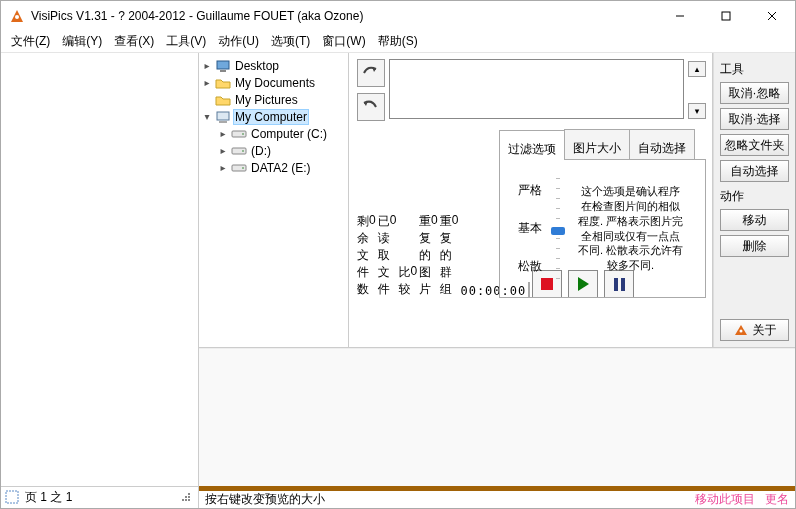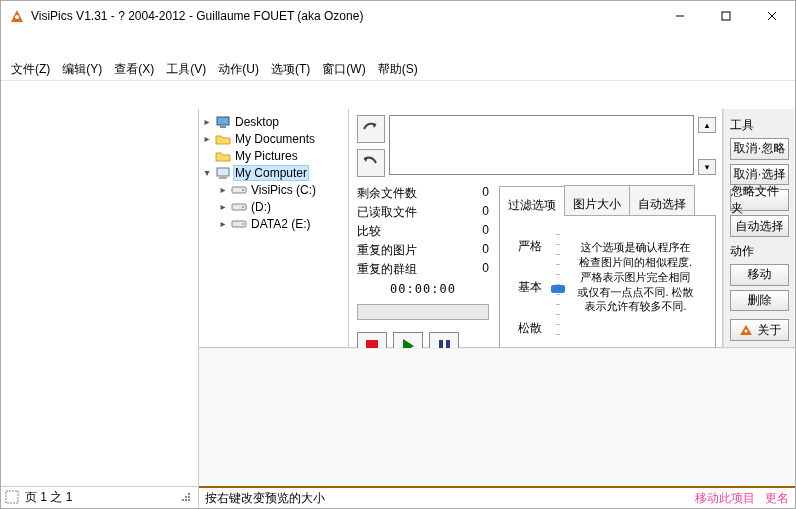--- a/index.html
+++ b/index.html
@@ -1,17 +1,17 @@
 <!DOCTYPE html>
 <html><head>
 <meta charset="utf-8">
 <style>
   * { box-sizing: border-box; margin: 0; padding: 0; font-family: "Microsoft YaHei", "Segoe UI", sans-serif; font-size: 12px; }
   body { background: #fff; }
-  .window { width: 796px; height: 509px; border: 1px solid #aaa; display: flex; flex-direction: column; background: #fff; gap: 28px; }
+  .window { width: 796px; height: 509px; border: 1px solid #aaa; display: flex; flex-direction: column; background: #fff; }
   .titlebar { height: 30px; display: flex; align-items: center; padding: 0 0 0 8px; background: #fff; }
   .titlebar .app-icon { width: 16px; height: 16px; margin-right: 6px; }
   .titlebar .title { flex: 1; color: #000; }
   .titlebar .winbtn { width: 46px; height: 30px; display: flex; align-items: center; justify-content: center; color: #000; }
   .menubar { height: 22px; display: flex; align-items: center; padding: 0 4px; border-bottom: 1px solid #e5e5e5; }
   .menubar .menu-item { padding: 2px 6px; }
   .content { flex: 1; display: flex; min-height: 0; }
   .left-pane { width: 198px; border-right: 1px solid #ccc; display: flex; flex-direction: column; position: relative; }
   .left-pane .canvas { flex: 1; background: #fff; }
   .left-statusbar { height: 22px; display: flex; align-items: center; border-top: 1px solid #ccc; font-size: 12px; }
@@ -30,21 +30,21 @@
 
   .mid-pane { flex: 1; display: flex; flex-direction: column; padding: 6px 6px 6px 8px; border-right: 1px solid #ccc; min-width: 0; }
   .mid-row1 { display: flex; gap: 4px; }
   .nav-btns { display: flex; flex-direction: column; gap: 6px; }
   .nav-btn { width: 28px; height: 28px; border: 1px solid #999; background: #f4f4f4; display: flex; align-items: center; justify-content: center; }
   .path-box { flex: 1; height: 60px; border: 1px solid #888; background: #fff; position: relative; }
   .path-updown { display: flex; flex-direction: column; justify-content: space-between; padding: 2px 0; }
   .path-updown .smallbtn { width: 18px; height: 16px; border: 1px solid #999; background: #f4f4f4; display: flex; align-items: center; justify-content: center; font-size: 9px; }
 
   .mid-row2 { display: flex; margin-top: 8px; gap: 10px; }
-  .stats-col { display: flex; flex-direction: column; gap: 2px; width: 132px; }
+  .stats-col { display: flex; flex-direction: row; gap: 2px; width: 132px; align-items: flex-end; }
   .stat-line { display: flex; justify-content: space-between; }
   .timer { text-align: center; color: #000; margin-top: 2px; font-family: monospace; letter-spacing: 1px; }
   .progress { height: 16px; border: 1px solid #aaa; background: #e9e9e9; margin-top: 6px; }
   .controls { display: flex; gap: 6px; margin-top: 10px; }
   .ctrl-btn { width: 30px; height: 28px; border: 1px solid #888; background: #f6f6f6; display: flex; align-items: center; justify-content: center; }
   .stop-sq { width: 12px; height: 12px; background: #d12; }
   .play-tri { width: 0; height: 0; border-left: 11px solid #0a7a0a; border-top: 7px solid transparent; border-bottom: 7px solid transparent; }
   .pause-bars { display: flex; gap: 3px; }
   .pause-bars span { width: 4px; height: 13px; background: #2a3a7a; }
 
@@ -55,28 +55,28 @@
   .tab:not(:first-child) { margin-left: -1px; }
   .tab.active { background: #fff; position: relative; top: 1px; }
   .tab:not(.active) { background: #f4f4f4; }
   .tab-body { flex: 1; border: 1px solid #aaa; padding: 18px; display: flex; gap: 6px; }
   .scale-labels { display: flex; flex-direction: column; justify-content: space-between; align-items: flex-end; font-size: 12px; padding: 4px 0; }
   .slider-vert { width: 20px; display: flex; align-items: center; justify-content: center; }
   .slider-track { width: 4px; height: 100%; background: repeating-linear-gradient(to bottom, #bbb 0 1px, transparent 1px 10px); position: relative; }
   .slider-thumb { position: absolute; left: -5px; width: 14px; height: 8px; background: #2f7cd6; border-radius: 2px; }
   .filter-desc { flex: 1; font-size: 11px; text-align: center; line-height: 1.35; padding: 6px 2px; }
 
-  .side-panel { width: 72px; padding: 6px 6px; display: flex; flex-direction: column; gap: 4px; background: #f0f0f0; border-left: 1px solid #ddd; }
+  .side-panel { width: 82px; padding: 6px 6px; display: flex; flex-direction: column; gap: 4px; background: #f0f0f0; border-left: 1px solid #ddd; }
   .side-label { font-size: 12px; margin-top: 2px; }
   .side-btn { height: 22px; border: 1px solid #999; background: linear-gradient(#fff,#e8e8e8); font-size: 12px; display: flex; align-items: center; justify-content: center; }
   .about-btn { display: flex; align-items: center; justify-content: center; gap: 4px; }
 
   .right-bottom { height: 160px; display: flex; flex-direction: column; }
   .results-area { flex: 1; background: #f9f9f9; border-top: 1px solid #eee; }
-  .bottom-status { height: 22px; display: flex; align-items: center; border-top: 2px solid #a16207; padding: 0 6px; gap: 10px; }
+  .bottom-status { height: 22px; display: flex; align-items: center; border-top: 5px solid #a16207; padding: 0 6px; gap: 10px; }
   .bottom-status .hint { flex: 1; }
   .bottom-status .link { color: #ec4899; }
 
   svg { display: block; }
 </style>
 </head>
 <body>
 
 <div class="window">
 
@@ -187,21 +187,21 @@
               <span class="tree-label">My Computer</span>
             </div>
             <div class="tree-row" style="padding-left: 16px;">
               <span class="tree-toggle">▸</span>
               <span class="tree-icon">
                 <svg width="16" height="14">
                   <rect x="1" y="4" width="14" height="6" rx="1" fill="#e8e8e8" stroke="#888"></rect>
                   <circle cx="12" cy="7" r="1" fill="#7a7"></circle>
                 </svg>
               </span>
-              <span class="tree-label">VisiPics (C:)</span>
+              <span class="tree-label">Computer (C:)</span>
             </div>
             <div class="tree-row" style="padding-left: 16px;">
               <span class="tree-toggle">▸</span>
               <span class="tree-icon">
                 <svg width="16" height="14">
                   <rect x="1" y="4" width="14" height="6" rx="1" fill="#e8e8e8" stroke="#888"></rect>
                   <circle cx="12" cy="7" r="1" fill="#7a7"></circle>
                 </svg>
               </span>
               <span class="tree-label">(D:)</span>

